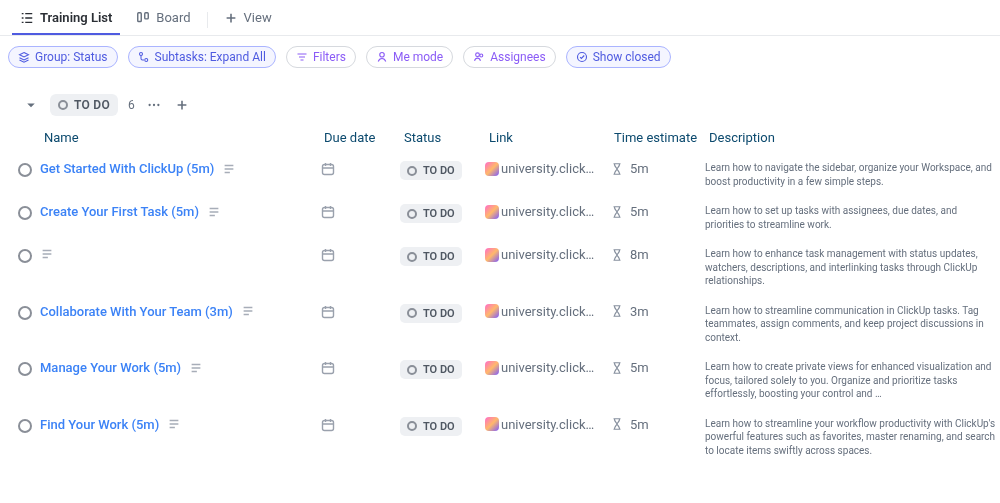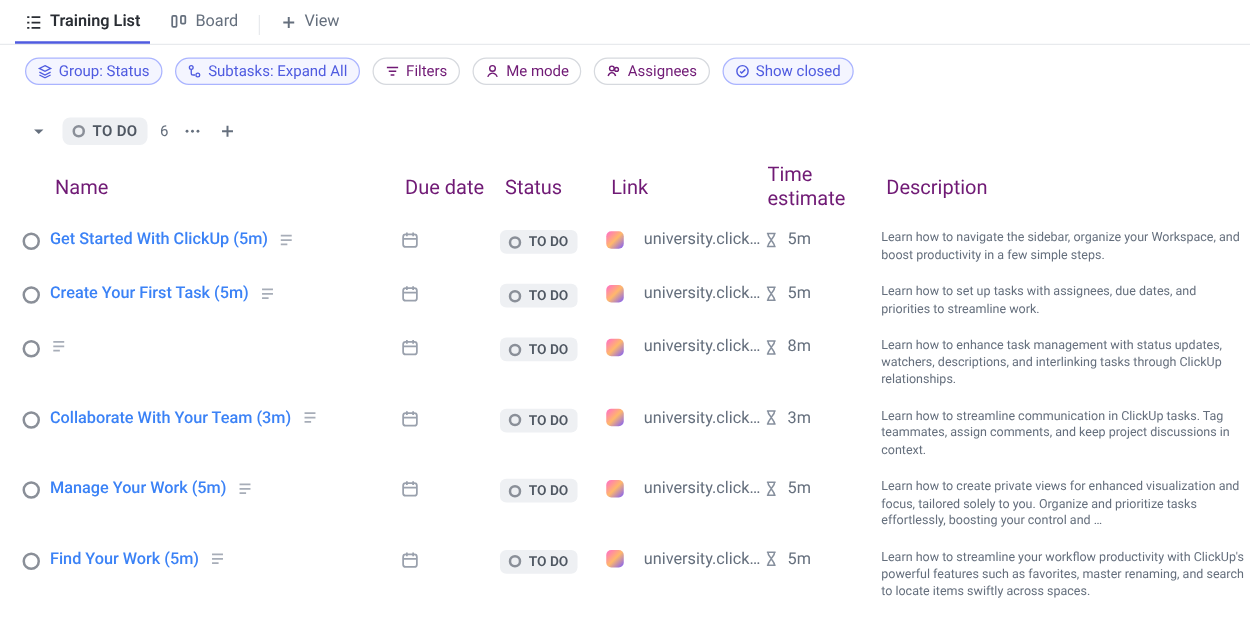--- a/index.html
+++ b/index.html
@@ -35,31 +35,31 @@
     align-items: flex-end;
   }
   .view-tab svg { width: 14px; height: 14px; }
   .view-sep { width: 1px; height: 16px; background: #e8eaed; }
 
   
   .filters-row {
     display: flex;
     align-items: center;
     gap: 10px;
-    padding: 10px 20px;
+    padding: 10px 8px;
   }
   .pill {
     display: inline-flex;
     align-items: center;
     gap: 5px;
     border: 1px solid #d6d9de;
     border-radius: 14px;
     padding: 3px 9px;
     font-size: 12px;
-    color: #701a75;
+    color: #8b5cf6;
     background: #fff;
     cursor: pointer;
   }
   .pill.blue {
     border-color: #aab4ff;
     color: #4f5be0;
     background: #f4f5ff;
   }
   .pill svg { width: 12px; height: 12px; }
 
@@ -97,22 +97,22 @@
 
   
   .cols-header, .task-row {
     display: grid;
     grid-template-columns: 40px 280px 80px 85px 125px 95px 1fr;
     align-items: start;
     column-gap: 0;
   }
   .cols-header {
     padding: 8px 0 8px 0;
-    color: #701a75;
-    font-size: 16px;
+    color: #0c4a6e;
+    font-size: 13px;
     align-items: center;
   }
   .cols-header > div { padding-left: 4px; }
 
   
   .task-row {
     padding: 8px 0;
     font-size: 13px;
   }
   .row-status-col {
@@ -124,21 +124,21 @@
   }
   .task-name-cell { display: flex; align-items: center; gap: 8px; }
   .task-name { font-weight: 500; color: #3b82f6; }
   .desc-icon { color: #a7adb8; }
   .date-cell, .time-cell { color: #656f7d; display: flex; align-items: center; gap: 6px; }
   .status-cell .status-pill {
     display: inline-flex; align-items: center; gap: 6px;
     background: #eef0f3; border-radius: 5px; padding: 3px 7px;
     font-size: 11px; font-weight: 600; color: #4f5762;
   }
-  .link-cell { display: flex; align-items: center; gap: 16px; color: #656f7d; }
+  .link-cell { display: flex; align-items: center; gap: 2px; color: #656f7d; }
   .hourglass { color: #87909e; }
   .desc-cell { color: #656f7d; font-size: 10px; line-height: 1.35; padding-right: 2px; }
 
   .gradient-icon {
     width: 14px; height: 14px; border-radius: 4px;
     background: linear-gradient(135deg,#ff6bcb,#ffb86b,#7b5bff);
     position: relative; flex-shrink: 0;
   }
   .gradient-icon::after{
     content:""; position:absolute; inset:3px;

